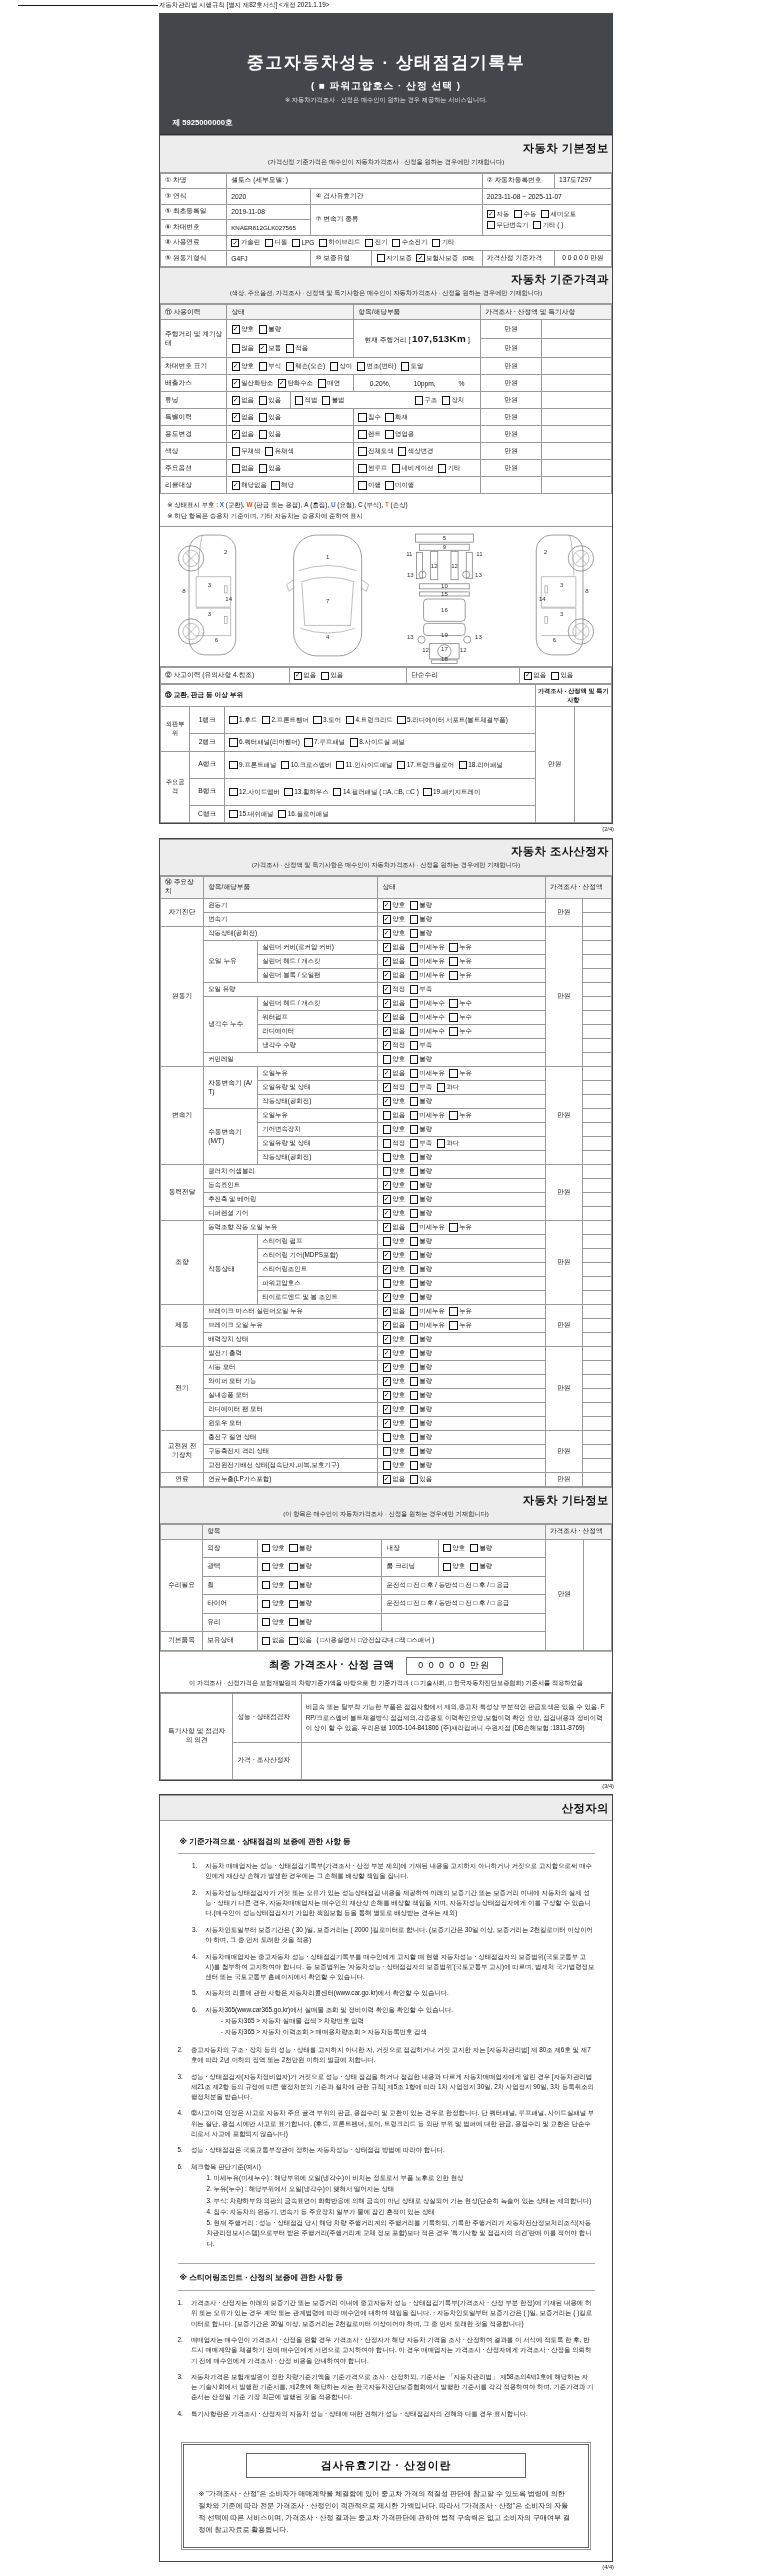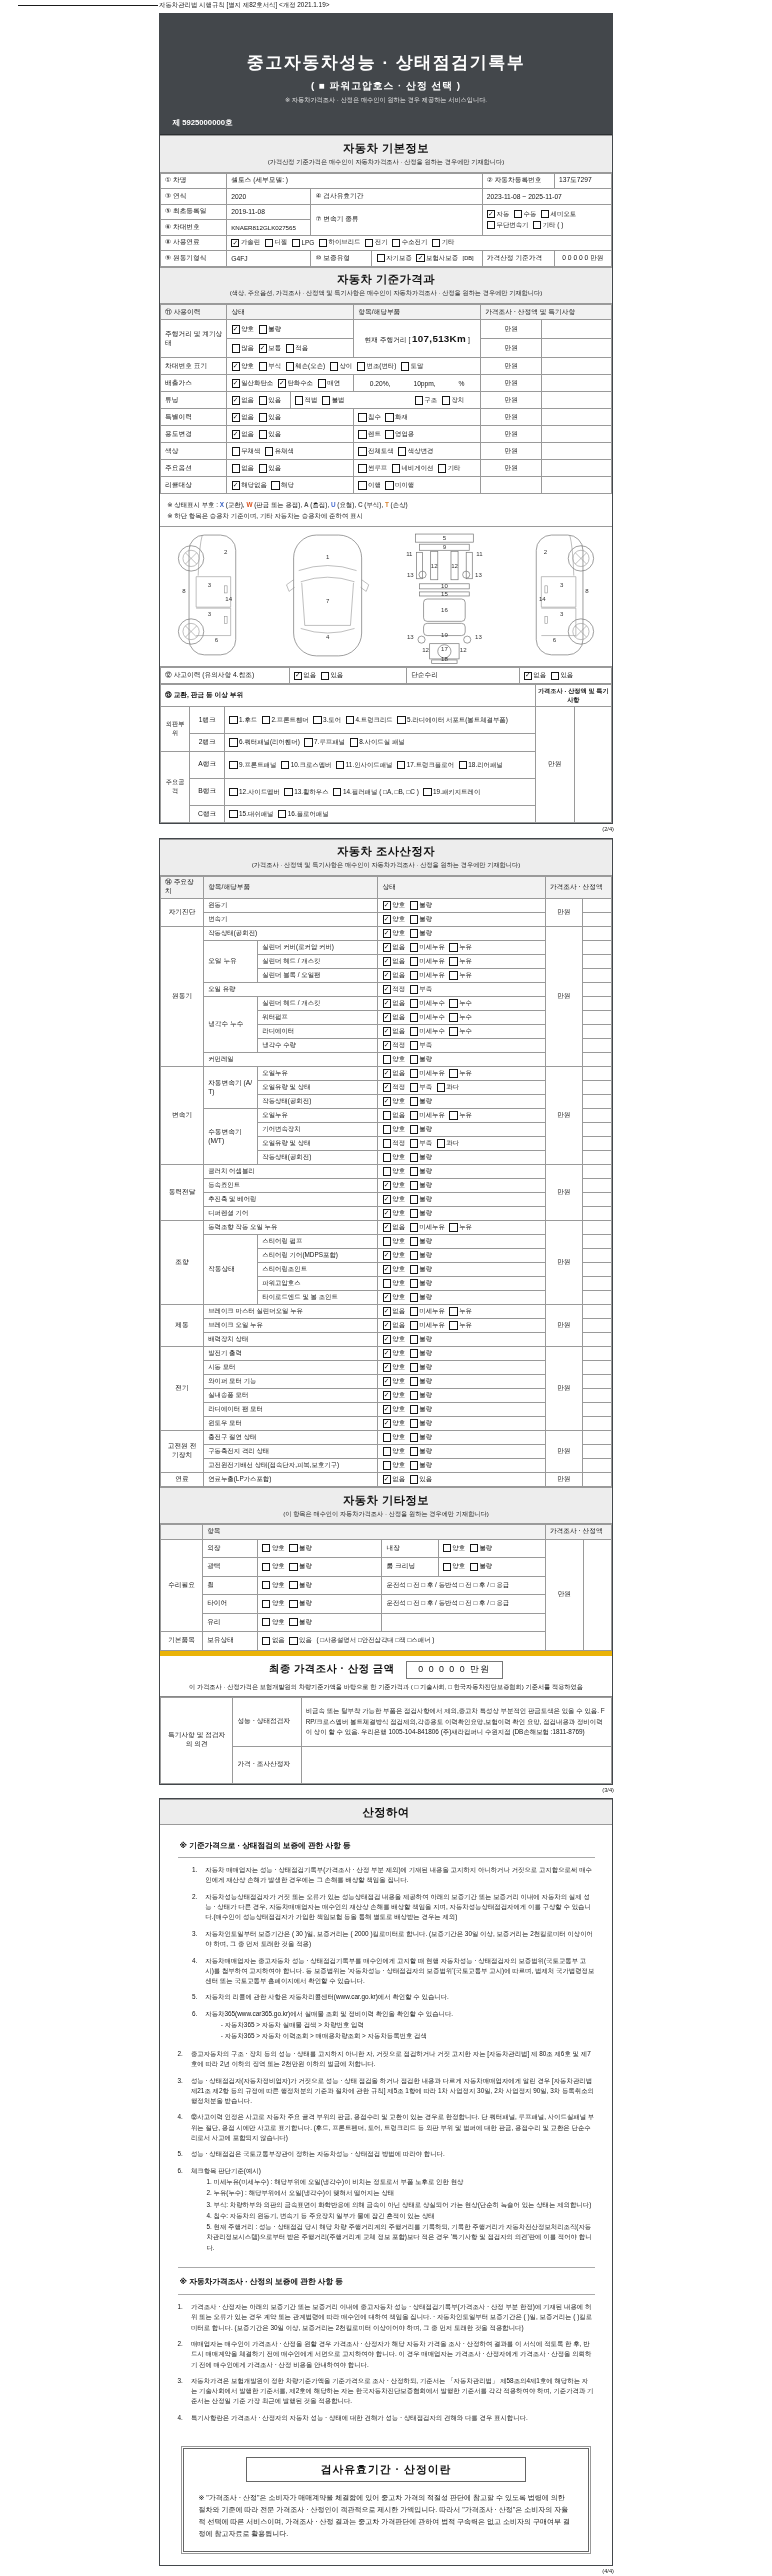--- a/index.html
+++ b/index.html
@@ -10,21 +10,21 @@
   .page{width:452px;margin:0 0 2.1px 159px;border:1.5px solid #43474b;background:#fff;}
   .pg-mark{width:455px;margin:0 0 5.2px 159px;text-align:right;font-size:5.7px;color:#222;}
   
   .doc-head{background:#43474b;color:#fff;padding:13.4px 12.4px 6.2px 12.4px;border-bottom:1px solid #2c2f32;}
   .doc-title{text-align:center;font-size:17px;font-weight:bold;letter-spacing:1.5px;margin-top:24px;}
   .doc-sub{text-align:center;font-size:9.8px;font-weight:bold;margin-top:5.2px;letter-spacing:1px;}
   .doc-subnote{text-align:center;font-size:6.2px;color:#e3e3e3;margin-top:3.1px;}
   .doc-no{font-size:7.7px;font-weight:bold;margin-top:13.4px;}
   
   .sec-h{background:#ededed;border-top:0.5px solid #9a9a9a;border-bottom:0.5px solid #9a9a9a;text-align:center;padding:4.6px 3.1px;}
-  .sec-h .t{font-size:11.3px;font-weight:bold;letter-spacing:0.5px;}
+  .sec-h .t{font-size:11.3px;font-weight:bold;letter-spacing:0.5px;text-align:right;}
   .sec-h .n{font-size:6.2px;margin-top:2.1px;color:#222;}
   
   table{border-collapse:collapse;width:100%;table-layout:fixed;}
   td,th{border:0.5px solid #9a9a9a;font-size:6.7px;padding:1.5px 4.1px;vertical-align:middle;word-break:break-all;}
   th{background:#f2f2f2;font-weight:normal;text-align:left;}
   td.lab{background:#fff;}
   td.c{text-align:center;}
   tr{height:15.5px;}
   
   .cb{display:inline-flex;align-items:center;margin-right:4.6px;white-space:nowrap;vertical-align:middle;}
@@ -1292,21 +1292,21 @@
                 <span class="bx"></span>
                 <span class="cl">없음</span>
               </span><span class="cb">
                 <span class="bx"></span>
                 <span class="cl">있음</span>
               </span></span><span style="font-size:6.4px;">( □사용설명서 □안전삼각대 □잭 □스패너 )</span></td>
     </tr>
   </tbody>
     </table>
 
-  <div style="border-top:5px solid #eab308;border-bottom:0.5px solid #888;padding:5.2px 0 4.1px 0;">
+  <div style="border-top:1px solid #eab308;border-bottom:0.5px solid #888;padding:5.2px 0 4.1px 0;">
     <div style="text-align:center;">
       <span style="font-size:10.3px;font-weight:bold;letter-spacing:0.5px;">최종 가격조사 · 산정 금액</span>
       <span style="display:inline-block;border:0.5px solid #777;padding:2.1px 11.3px;margin-left:9.3px;font-size:8.8px;letter-spacing:1.5px;">0 0 0 0 0 만원</span>
     </div>
     <div style="text-align:center;font-size:6.2px;margin-top:3.6px;">이 가격조사 · 산정가격은 보험개발원의 차량기준가액을 바탕으로 한 기준가격과 ( □ 기술사회, □ 한국자동차진단보증협회) 기준서를 적용하였음</div>
   </div>
 
   <table>
     <colgroup>
         <col style="width:72px">
@@ -1323,21 +1323,21 @@
       <td class="lab">가격 · 조사산정자</td>
       <td></td>
     </tr>
   </tbody>
     </table>
 </div>
 <div class="pg-mark">(3/4)</div>
 
 <div class="page">
   <div class="sec-h">
-    <div class="t">산정하여</div>
+    <div class="t">산정자의</div>
   </div>
   <div class="notes-body" id="notes-body">
       <div class="ns-h">※ 기준가격으로 · 상태점검의 보증에 관한 사항 등</div>
       <div class="ni ind">
         <span class="nn">1.</span>
         <div class="nt">자동차 매매업자는 성능 · 상태점검기록부(가격조사 · 산정 부분 제외)에 기재된 내용을 고지하지 아니하거나 거짓으로 고지함으로써 매수인에게 재산상 손해가 발생한 경우에는 그 손해를 배상할 책임을 집니다.</div>
       </div>
       <div class="ni ind">
         <span class="nn">2.</span>
         <div class="nt">자동차성능상태점검자가 거짓 또는 오류가 있는 성능상태점검 내용을 제공하여 아래의 보증기간 또는 보증거리 이내에 자동차의 실제 성능 · 상태가 다른 경우, 자동차매매업자는 매수인의 재산상 손해를 배상할 책임을 지며, 자동차성능상태점검자에게 이를 구상할 수 있습니다.(매수인이 성능상태점검자가 가입한 책임보험 등을 통해 별도로 배상받는 경우는 제외)</div>
@@ -1371,21 +1371,21 @@
         <div class="nt">⑫사고이력 인정은 사고로 자동차 주요 골격 부위의 판금, 용접수리 및 교환이 있는 경우로 한정합니다. 단 쿼터패널, 루프패널, 사이드실패널 부위는 절단, 용접 시에만 사고로 표기합니다. (후드, 프론트펜더, 도어, 트렁크리드 등 외판 부위 및 범퍼에 대한 판금, 용접수리 및 교환은 단순수리로서 사고에 포함되지 않습니다)</div>
       </div>
       <div class="ni">
         <span class="nn">5.</span>
         <div class="nt">성능 · 상태점검은 국토교통부장관이 정하는 자동차성능 · 상태점검 방법에 따라야 합니다.</div>
       </div>
       <div class="ni">
         <span class="nn">6.</span>
         <div class="nt">체크항목 판단기준(예시)<div class="nsub">1. 미세누유(미세누수) : 해당부위에 오일(냉각수)이 비치는 정도로서 부품 노후로 인한 현상</div><div class="nsub">2. 누유(누수) : 해당부위에서 오일(냉각수)이 맺혀서 떨어지는 상태</div><div class="nsub">3. 부식: 차량하부와 외판의 금속표면이 화학반응에 의해 금속이 아닌 상태로 상실되어 가는 현상(단순히 녹슬어 있는 상태는 제외합니다)</div><div class="nsub">4. 침수: 자동차의 원동기, 변속기 등 주요장치 일부가 물에 잠긴 흔적이 있는 상태</div><div class="nsub">5. 현재 주행거리 : 성능 · 상태점검 당시 해당 차량 주행거리계의 주행거리를 기록하되, 기록한 주행거리가 자동차전산정보처리조직(자동차관리정보시스템)으로부터 받은 주행거리(주행거리계 교체 정보 포함)보다 적은 경우 '특기사항 및 점검자의 의견'란에 이를 적어야 합니다.</div></div>
       </div>
-      <div class="ns-h later">※ 자동차가격조사 · 산정의 보증에 관한 사항 등</div>
+      <div class="ns-h later">※ 스티어링조인트 · 산정의 보증에 관한 사항 등</div>
       <div class="ni">
         <span class="nn">1.</span>
         <div class="nt">가격조사 · 산정자는 아래의 보증기간 또는 보증거리 이내에 중고자동차 성능 · 상태점검기록부(가격조사 · 산정 부분 한정)에 기재된 내용에 허위 또는 오류가 있는 경우 계약 또는 관계법령에 따라 매수인에 대하여 책임을 집니다.  · 자동차인도일부터 보증기간은 (      )일, 보증거리는 (      )킬로미터로 합니다. (보증기간은 30일 이상, 보증거리는 2천킬로미터 이상이어야 하며, 그 중 먼저 도래한 것을 적용합니다)</div>
       </div>
       <div class="ni">
         <span class="nn">2.</span>
         <div class="nt">매매업자는 매수인이 가격조사 · 산정을 원할 경우 가격조사 · 산정자가 해당 자동차 가격을 조사 · 산정하여 결과를 이 서식에 적도록 한 후, 반드시 매매계약을 체결하기 전에 매수인에게 서면으로 고지하여야 합니다. 이 경우 매매업자는 가격조사 · 산정자에게 가격조사 · 산정을 의뢰하기 전에 매수인에게 가격조사 · 산정 비용을 안내하여야 합니다.</div>
       </div>
       <div class="ni">
         <span class="nn">3.</span>

